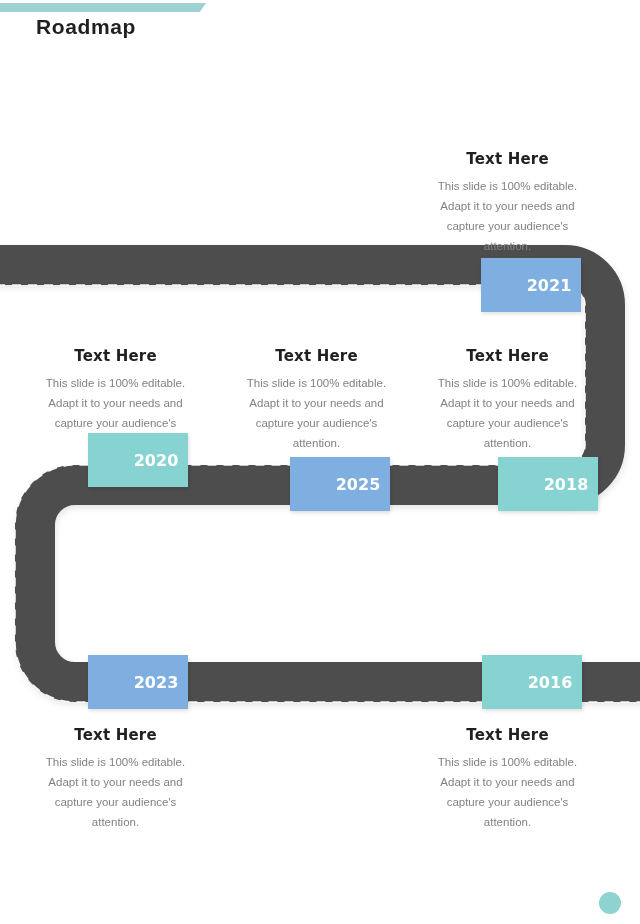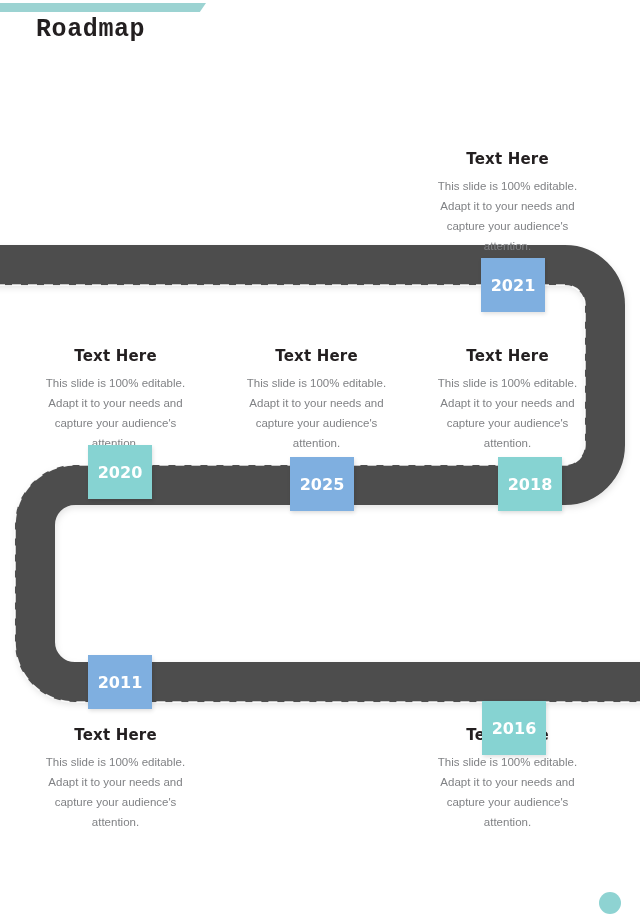--- a/index.html
+++ b/index.html
@@ -23,25 +23,25 @@
     top: 3px;
     width: 206px;
     height: 9px;
     background: #9cd3d2;
     clip-path: polygon(0 0, 100% 0, 97% 100%, 0 100%);
   }
   .page-title {
     position: absolute;
     left: 36px;
     top: 15px;
-    font-size: 25px;
+    font-size: 21px;
     font-weight: bold;
     color: #231f20;
     letter-spacing: 0.6px;
-    font-family: Liberation Mono, monospace;
+    font-family: Liberation Sans, sans-serif;
   }
 
   
   .text-block {
     position: absolute;
     text-align: center;
   }
   .tb-title {
     font-size: 15px;
     font-weight: bold;
@@ -73,20 +73,21 @@
     width: 64px;
     height: 54px;
     display: flex;
     align-items: center;
     justify-content: center;
     font-size: 16px;
     font-weight: bold;
     color: #ffffff;
     font-family: "DejaVu Sans", sans-serif;
     box-shadow: 1px 2px 4px rgba(0,0,0,0.12);
+    padding-left: 36px;
   }
   .m-blue { background: #7fafe0; }
   .m-teal { background: #86d3d2; }
 
   
   .corner-dot {
     position: absolute;
     width: 22px;
     height: 22px;
     border-radius: 50%;
@@ -156,29 +157,29 @@
   <div class="tb-body">This slide is 100% editable. Adapt it to your needs and capture your audience's attention.</div>
 </div>
 <div class="text-block" style="left:429px; top:726px; width:157px;">
   <div class="tb-title">Text Here</div>
   <div class="tb-body">This slide is 100% editable. Adapt it to your needs and capture your audience's attention.</div>
 </div>
 
 <div class="milestone m-blue" style="left:481px; top:258px;">
   <span>2021</span>
 </div>
-<div class="milestone m-teal" style="left:88px; top:445px;text-align:right;">
+<div class="milestone m-teal" style="left:88px; top:433px;text-align:right;">
   <span>2020</span>
 </div>
 <div class="milestone m-blue" style="left:290px; top:457px;">
   <span>2025</span>
 </div>
 <div class="milestone m-teal" style="left:498px; top:457px;">
   <span>2018</span>
 </div>
 <div class="milestone m-blue" style="left:88px; top:655px;">
-  <span>2011</span>
+  <span>2023</span>
 </div>
-<div class="milestone m-teal" style="left:482px; top:655px;margin-top:46px;">
+<div class="milestone m-teal" style="left:482px; top:655px;">
   <span>2016</span>
 </div>
 
 <div class="corner-dot"></div>
 
 </body></html>

